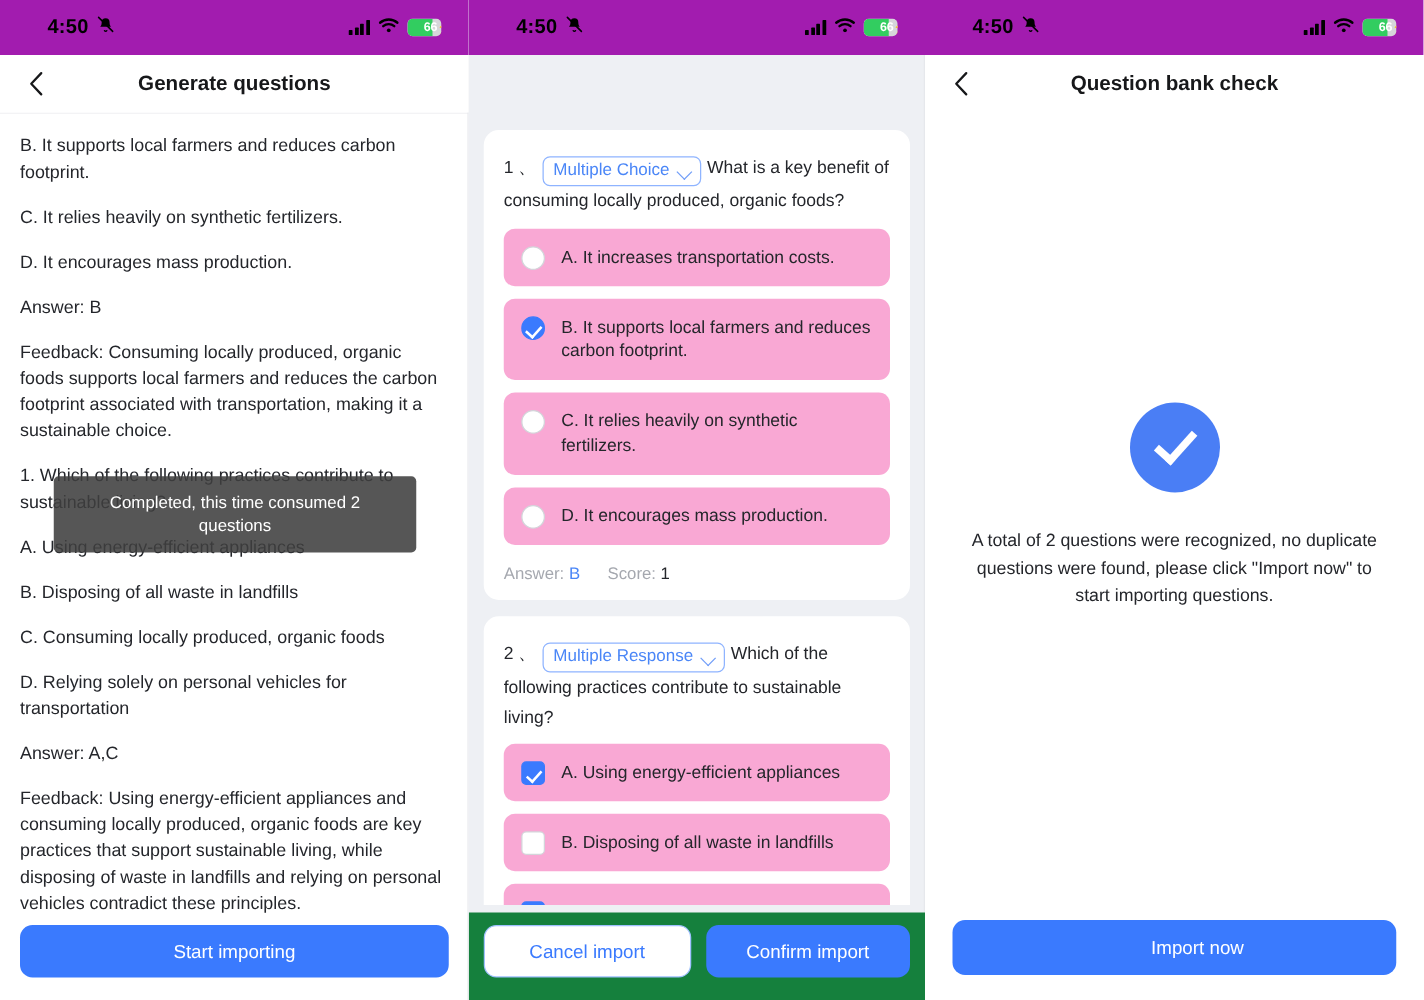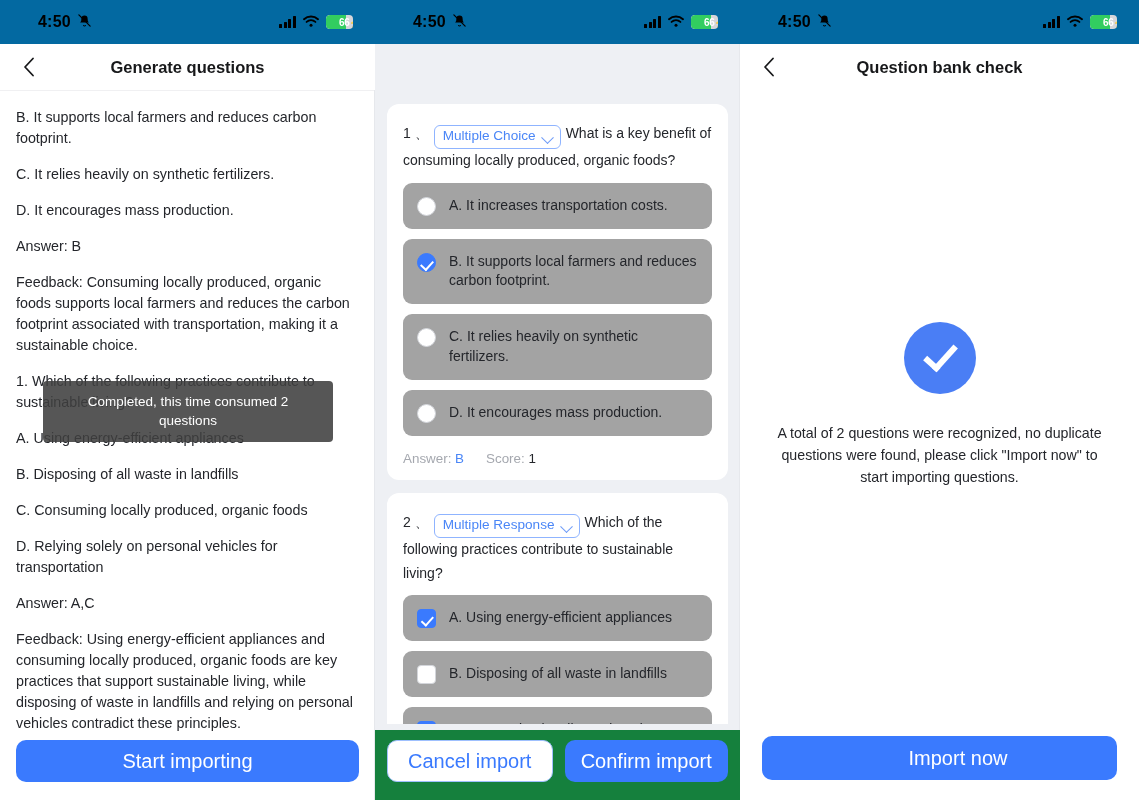--- a/index.html
+++ b/index.html
@@ -38,21 +38,21 @@
     background: #e6e8ec;
   }
 
   
   .statusbar {
     height: 44px;
     display: flex;
     align-items: center;
     justify-content: space-between;
     padding: 0 22px 0 38px;
-    background: #0369a1;
+    background: #a21caf;
     position: relative;
     z-index: 5;
   }
   .sb-left {
     display: flex;
     align-items: center;
     gap: 6px;
   }
   .sb-time {
     font-size: 16px;
@@ -182,21 +182,21 @@
 
   .p1-bottom {
     position: absolute;
     left: 0; right: 0; bottom: 0;
     padding: 0 16px 18px;
     background: #ffffff;
   }
 
   .btn {
     border-radius: 10px;
-    font-size: 20px;
+    font-size: 15px;
     display: flex;
     align-items: center;
     justify-content: center;
     cursor: pointer;
     border: none;
     font-family: inherit;
   }
   .btn-primary {
     background: #3a7afe;
     color: #ffffff;
@@ -249,21 +249,21 @@
   }
   .chev-dn {
     display: inline-block;
     width: 9px; height: 9px;
     border-right: 1.6px solid #6f9cf8;
     border-bottom: 1.6px solid #6f9cf8;
     transform: rotate(45deg) translate(-2px,-2px);
   }
 
   .opt {
-    background: #a3a3a3;
+    background: #f9a8d4;
     border-radius: 9px;
     padding: 13px 14px;
     margin-top: 10px;
     display: flex;
     align-items: flex-start;
     gap: 13px;
     cursor: pointer;
   }
   .opt-text {
     font-size: 14px;

